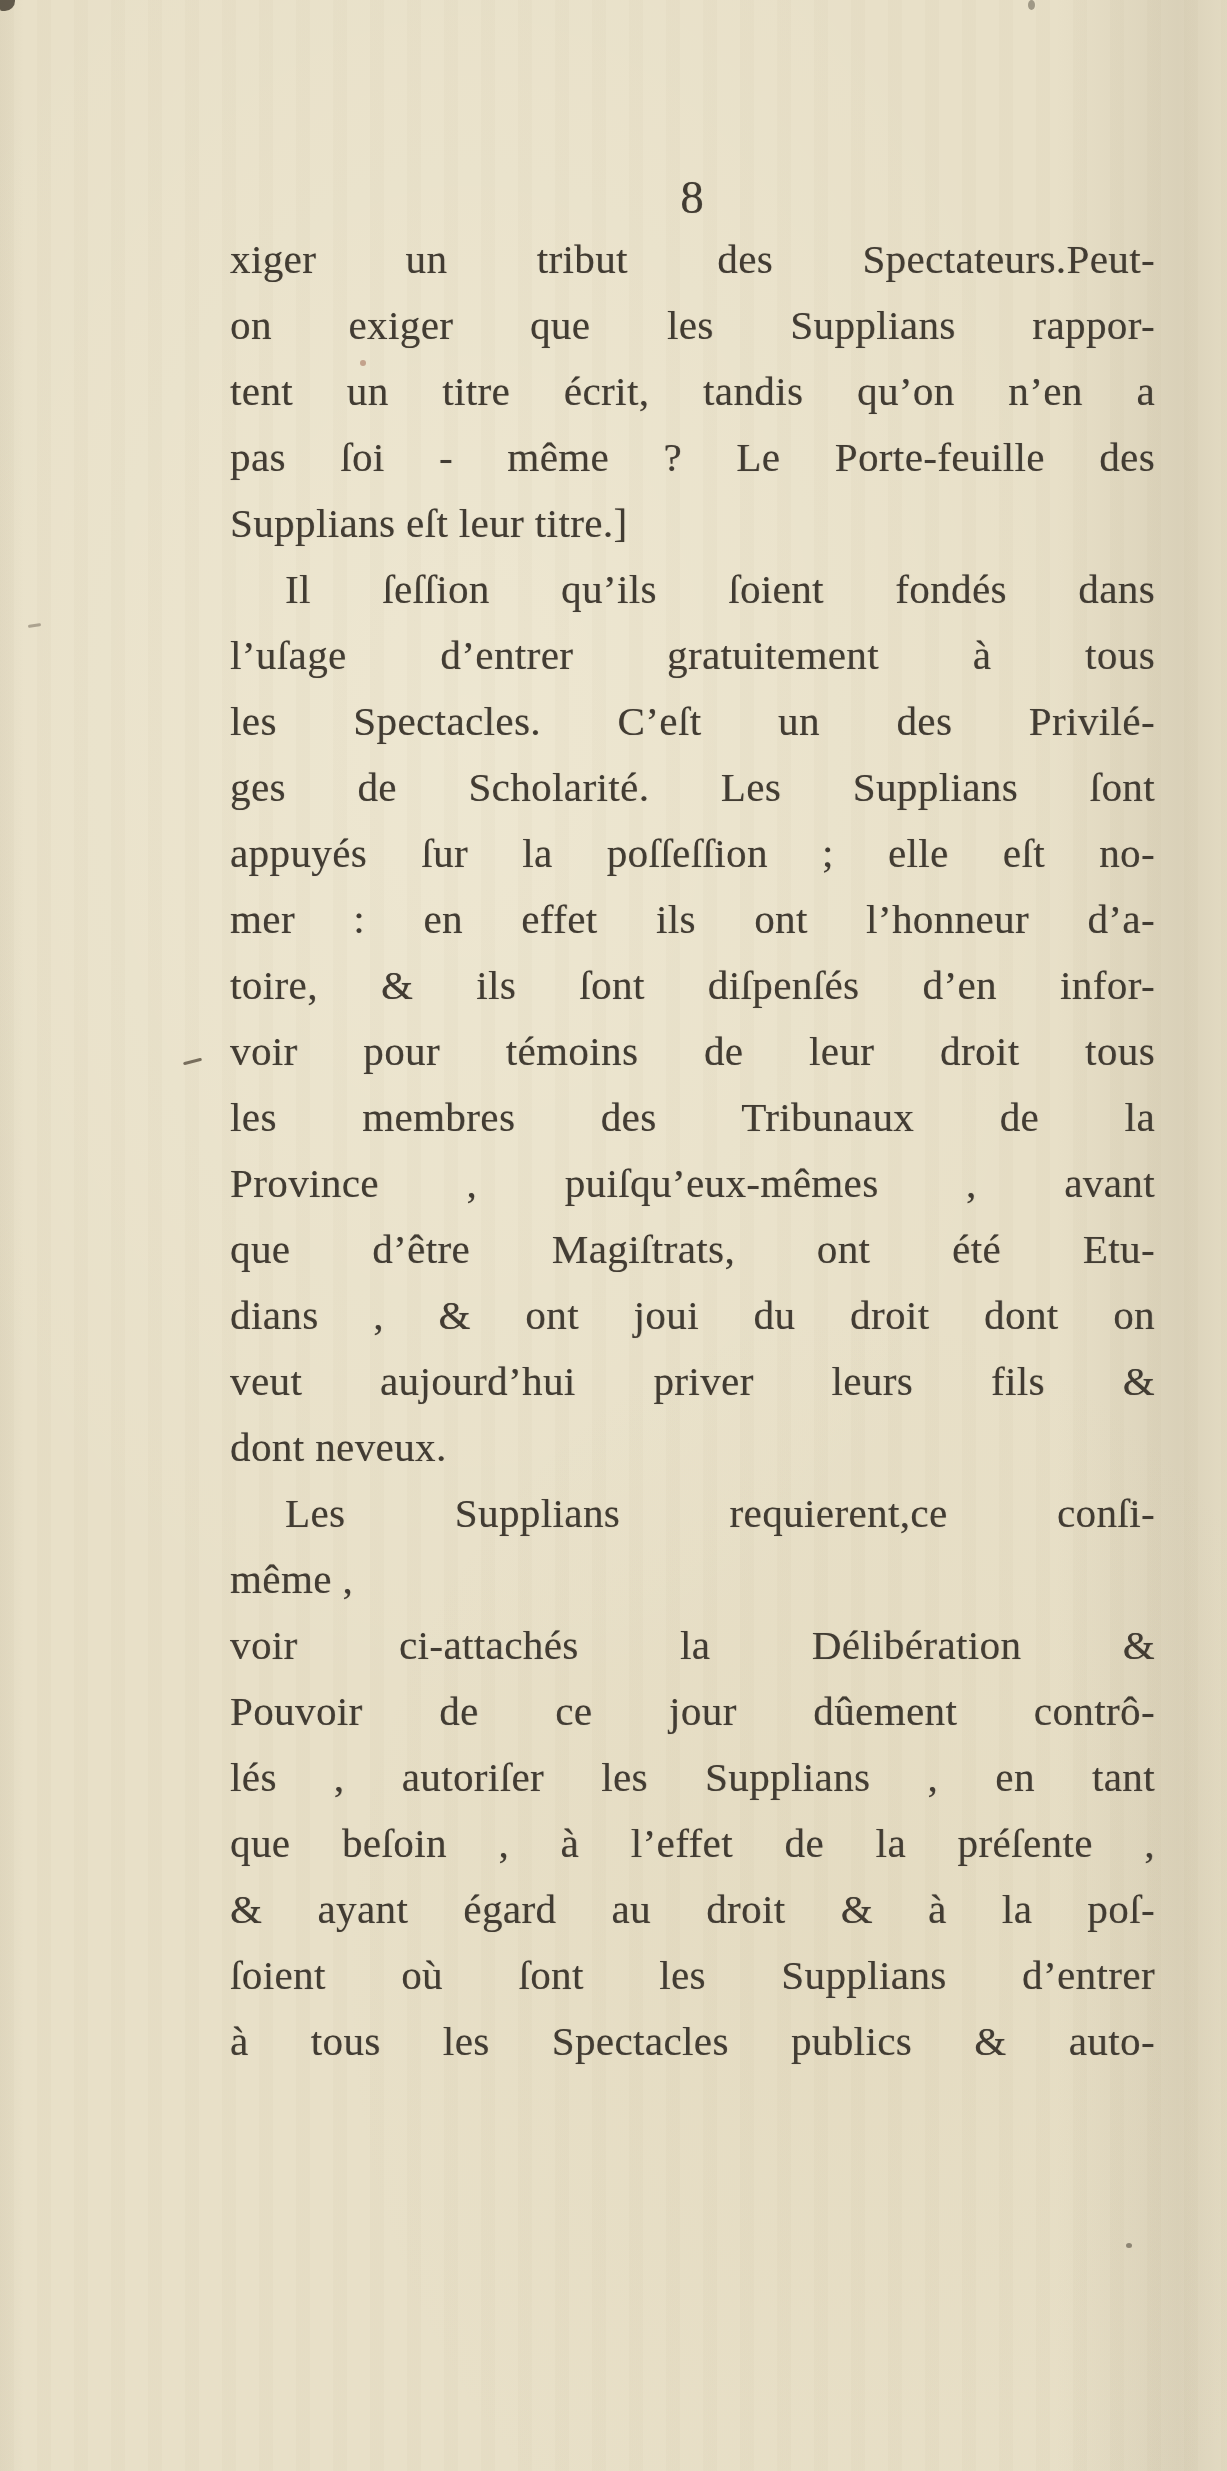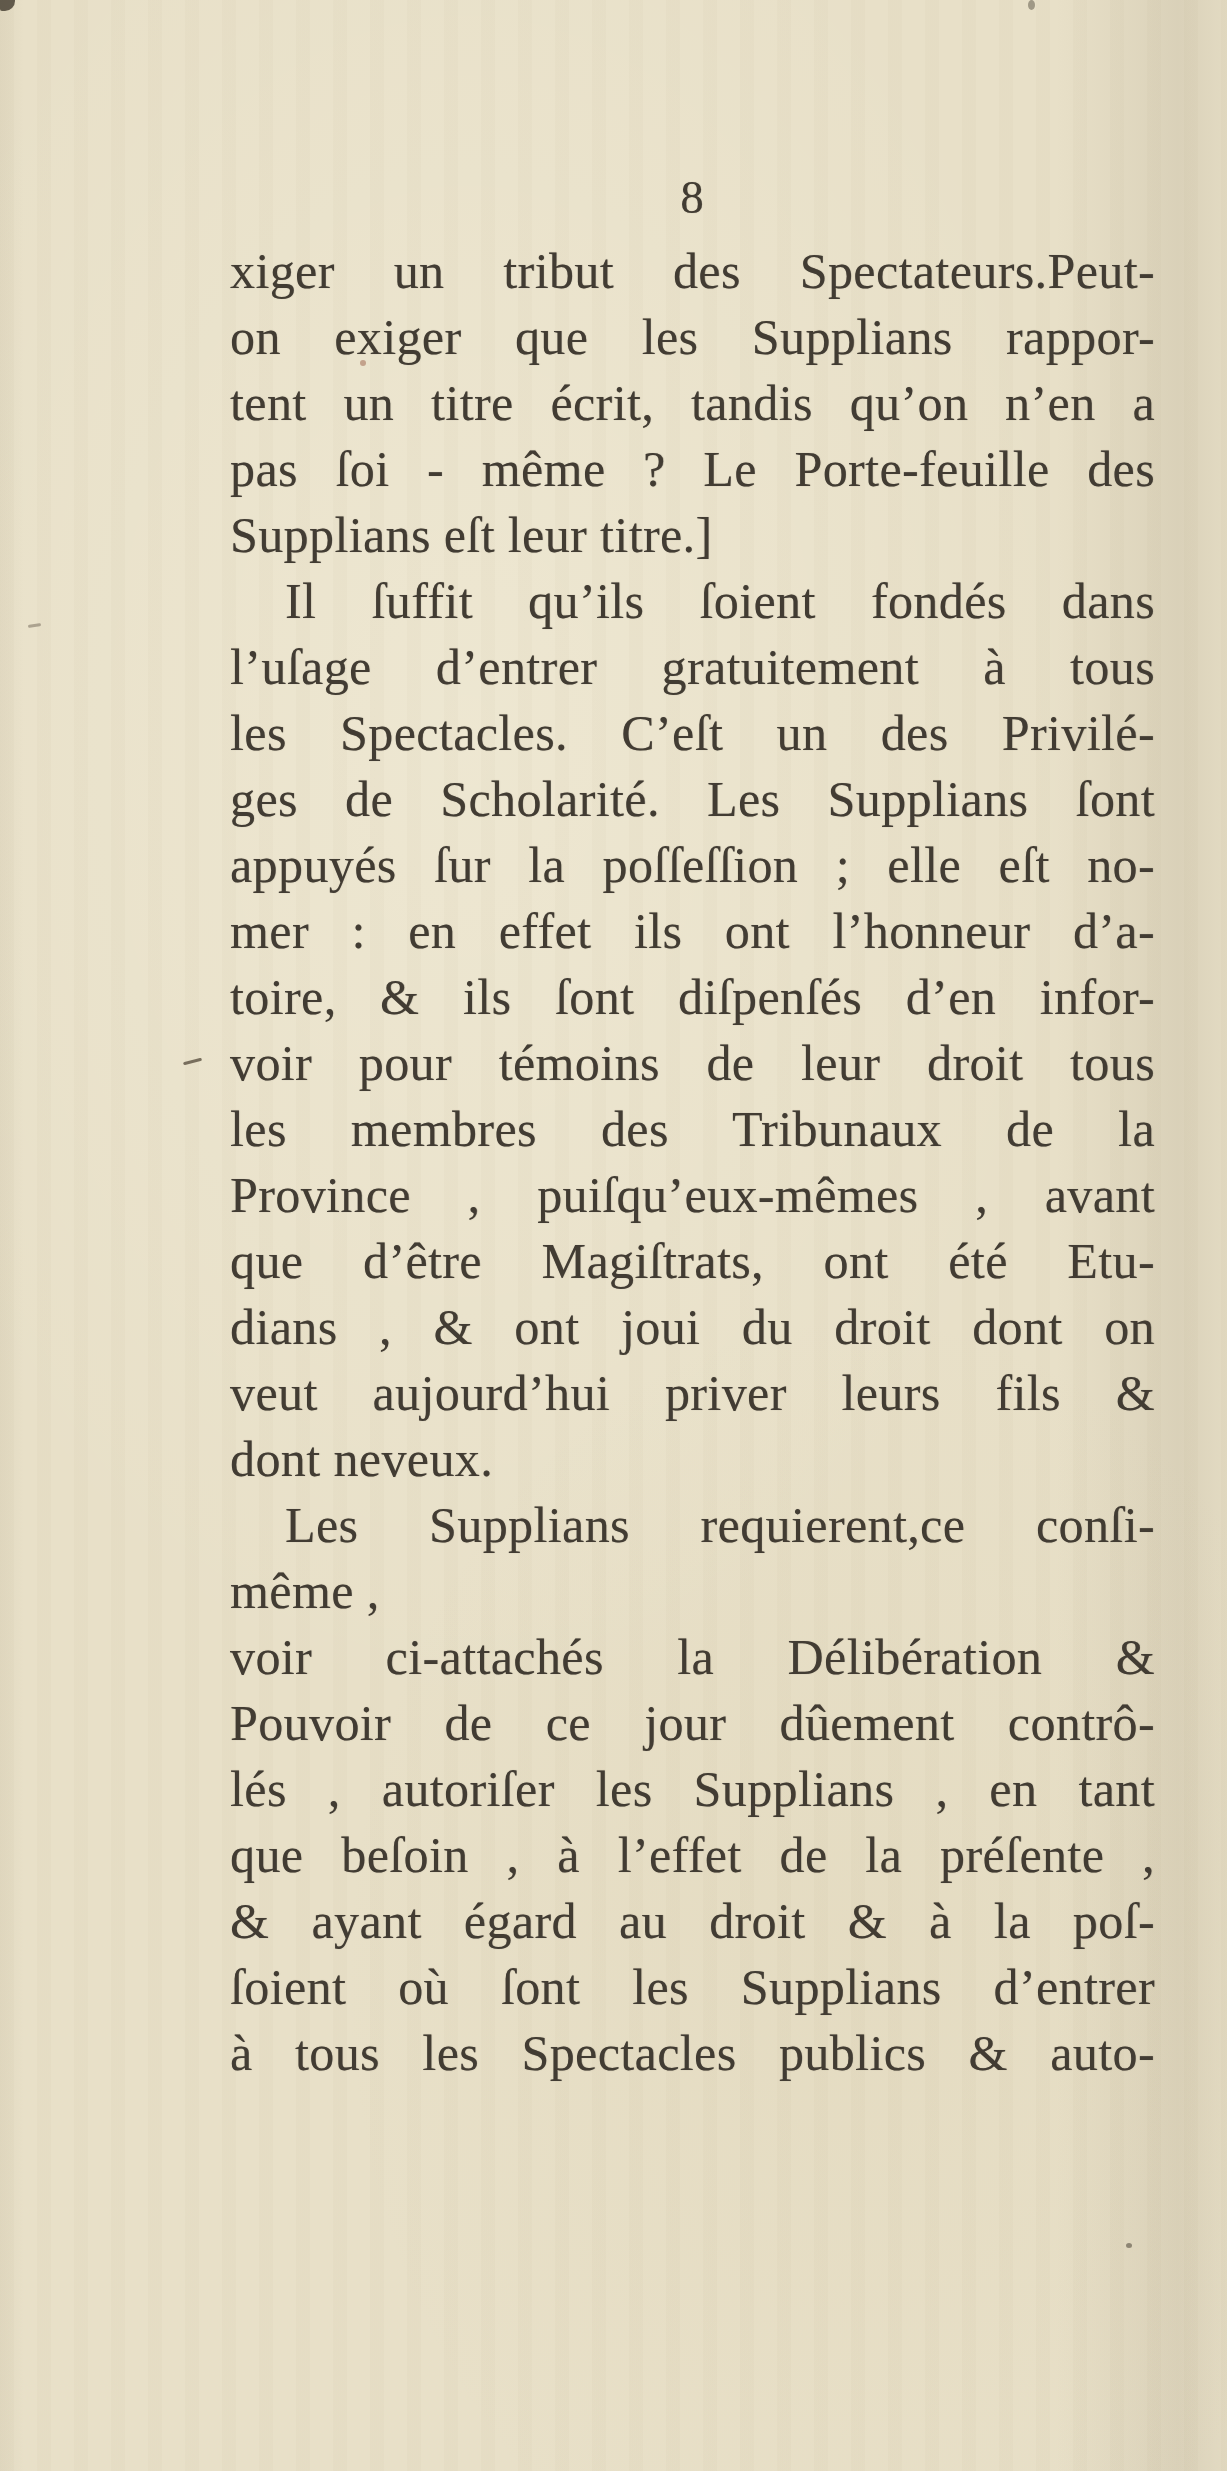--- a/index.html
+++ b/index.html
@@ -36,23 +36,23 @@
     top: 170px;
     width: 925px;
     text-align: center;
     font-size: 47px;
     letter-spacing: 1px;
     text-shadow: 0.3px 0.3px 0.7px rgba(66,60,51,0.55);
   }
   .text-block {
     position: absolute;
     left: 230px;
-    top: 238px;
+    top: 226px;
     width: 925px;
-    font-size: 50px;
+    font-size: 41px;
     line-height: 66px;
     letter-spacing: 0.4px;
     text-shadow: 0.3px 0.3px 0.7px rgba(66,60,51,0.50);
   }
   .line {
     white-space: nowrap;
     text-align: justify;
     text-align-last: justify;
     height: 66px;
   }
@@ -79,21 +79,21 @@
 
 <div class="page">
   <div class="page-number">8</div>
 
   <div class="text-block">
       <div class="line">xiger un tribut des Spectateurs.Peut-</div>
       <div class="line">on exiger que les Supplians rappor-</div>
       <div class="line">tent un titre écrit, tandis qu’on n’en a</div>
       <div class="line">pas ſoi - même ? Le Porte-feuille des</div>
       <div class="line short">Supplians eſt leur titre.]</div>
-      <div class="line indent">Il ſuffit qu’ils ſoient fondés dans</div>
+      <div class="line indent">Il ſeſſion qu’ils ſoient fondés dans</div>
       <div class="line">l’uſage d’entrer gratuitement à tous</div>
       <div class="line">les Spectacles. C’eſt un des Privilé-</div>
       <div class="line">ges de Scholarité. Les Supplians ſont</div>
       <div class="line">appuyés ſur la poſſeſſion ; elle eſt no-</div>
       <div class="line">mer : en effet ils ont l’honneur d’a-</div>
       <div class="line">toire, &amp; ils ſont diſpenſés d’en infor-</div>
       <div class="line">voir pour témoins de leur droit tous</div>
       <div class="line">les membres des Tribunaux de la</div>
       <div class="line">Province , puiſqu’eux-mêmes , avant</div>
       <div class="line">que d’être Magiſtrats, ont été Etu-</div>

